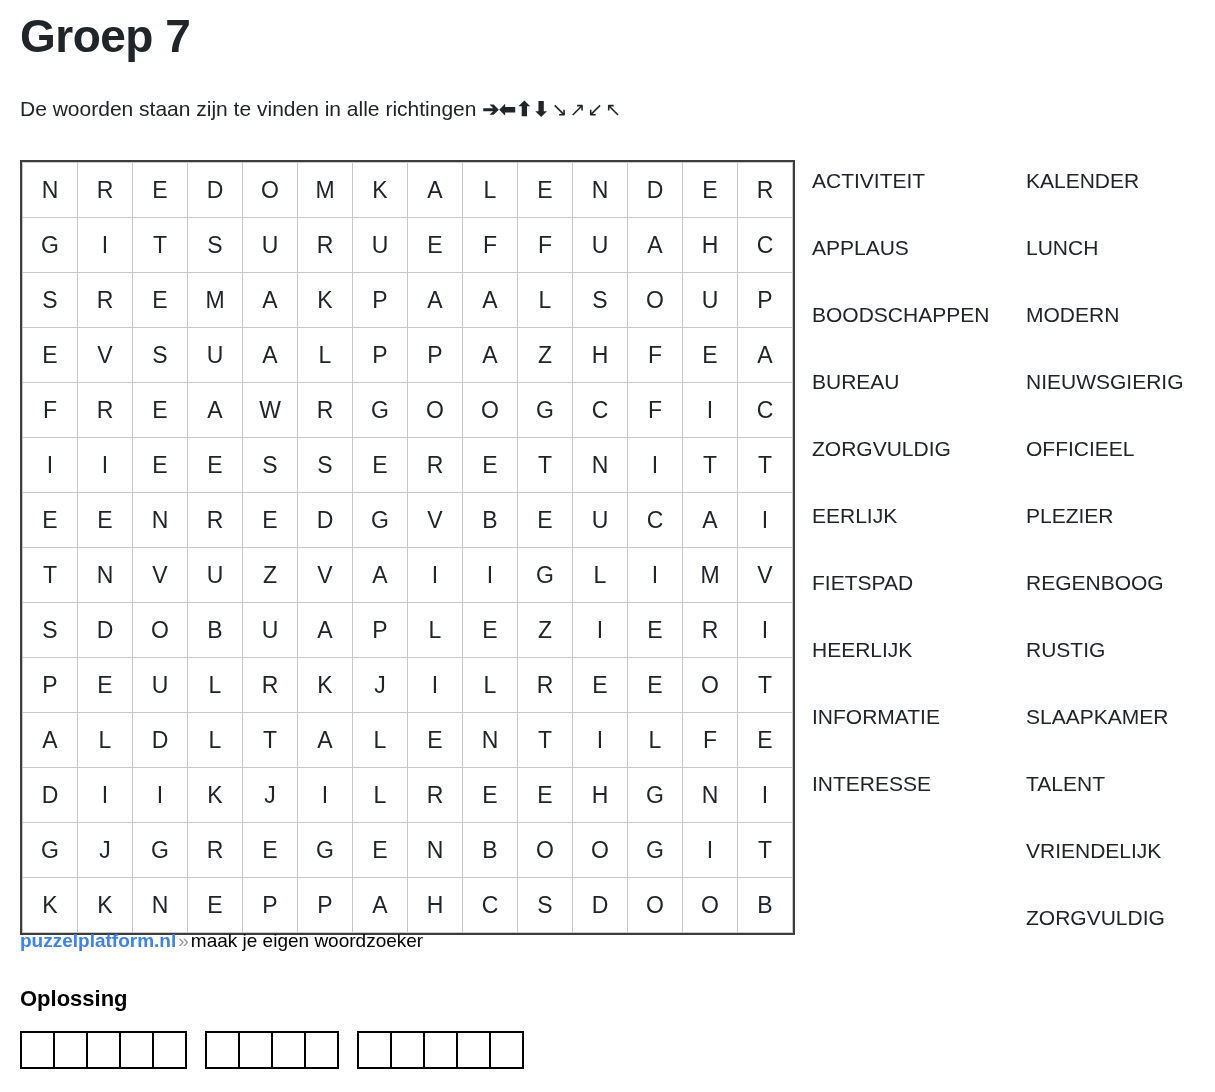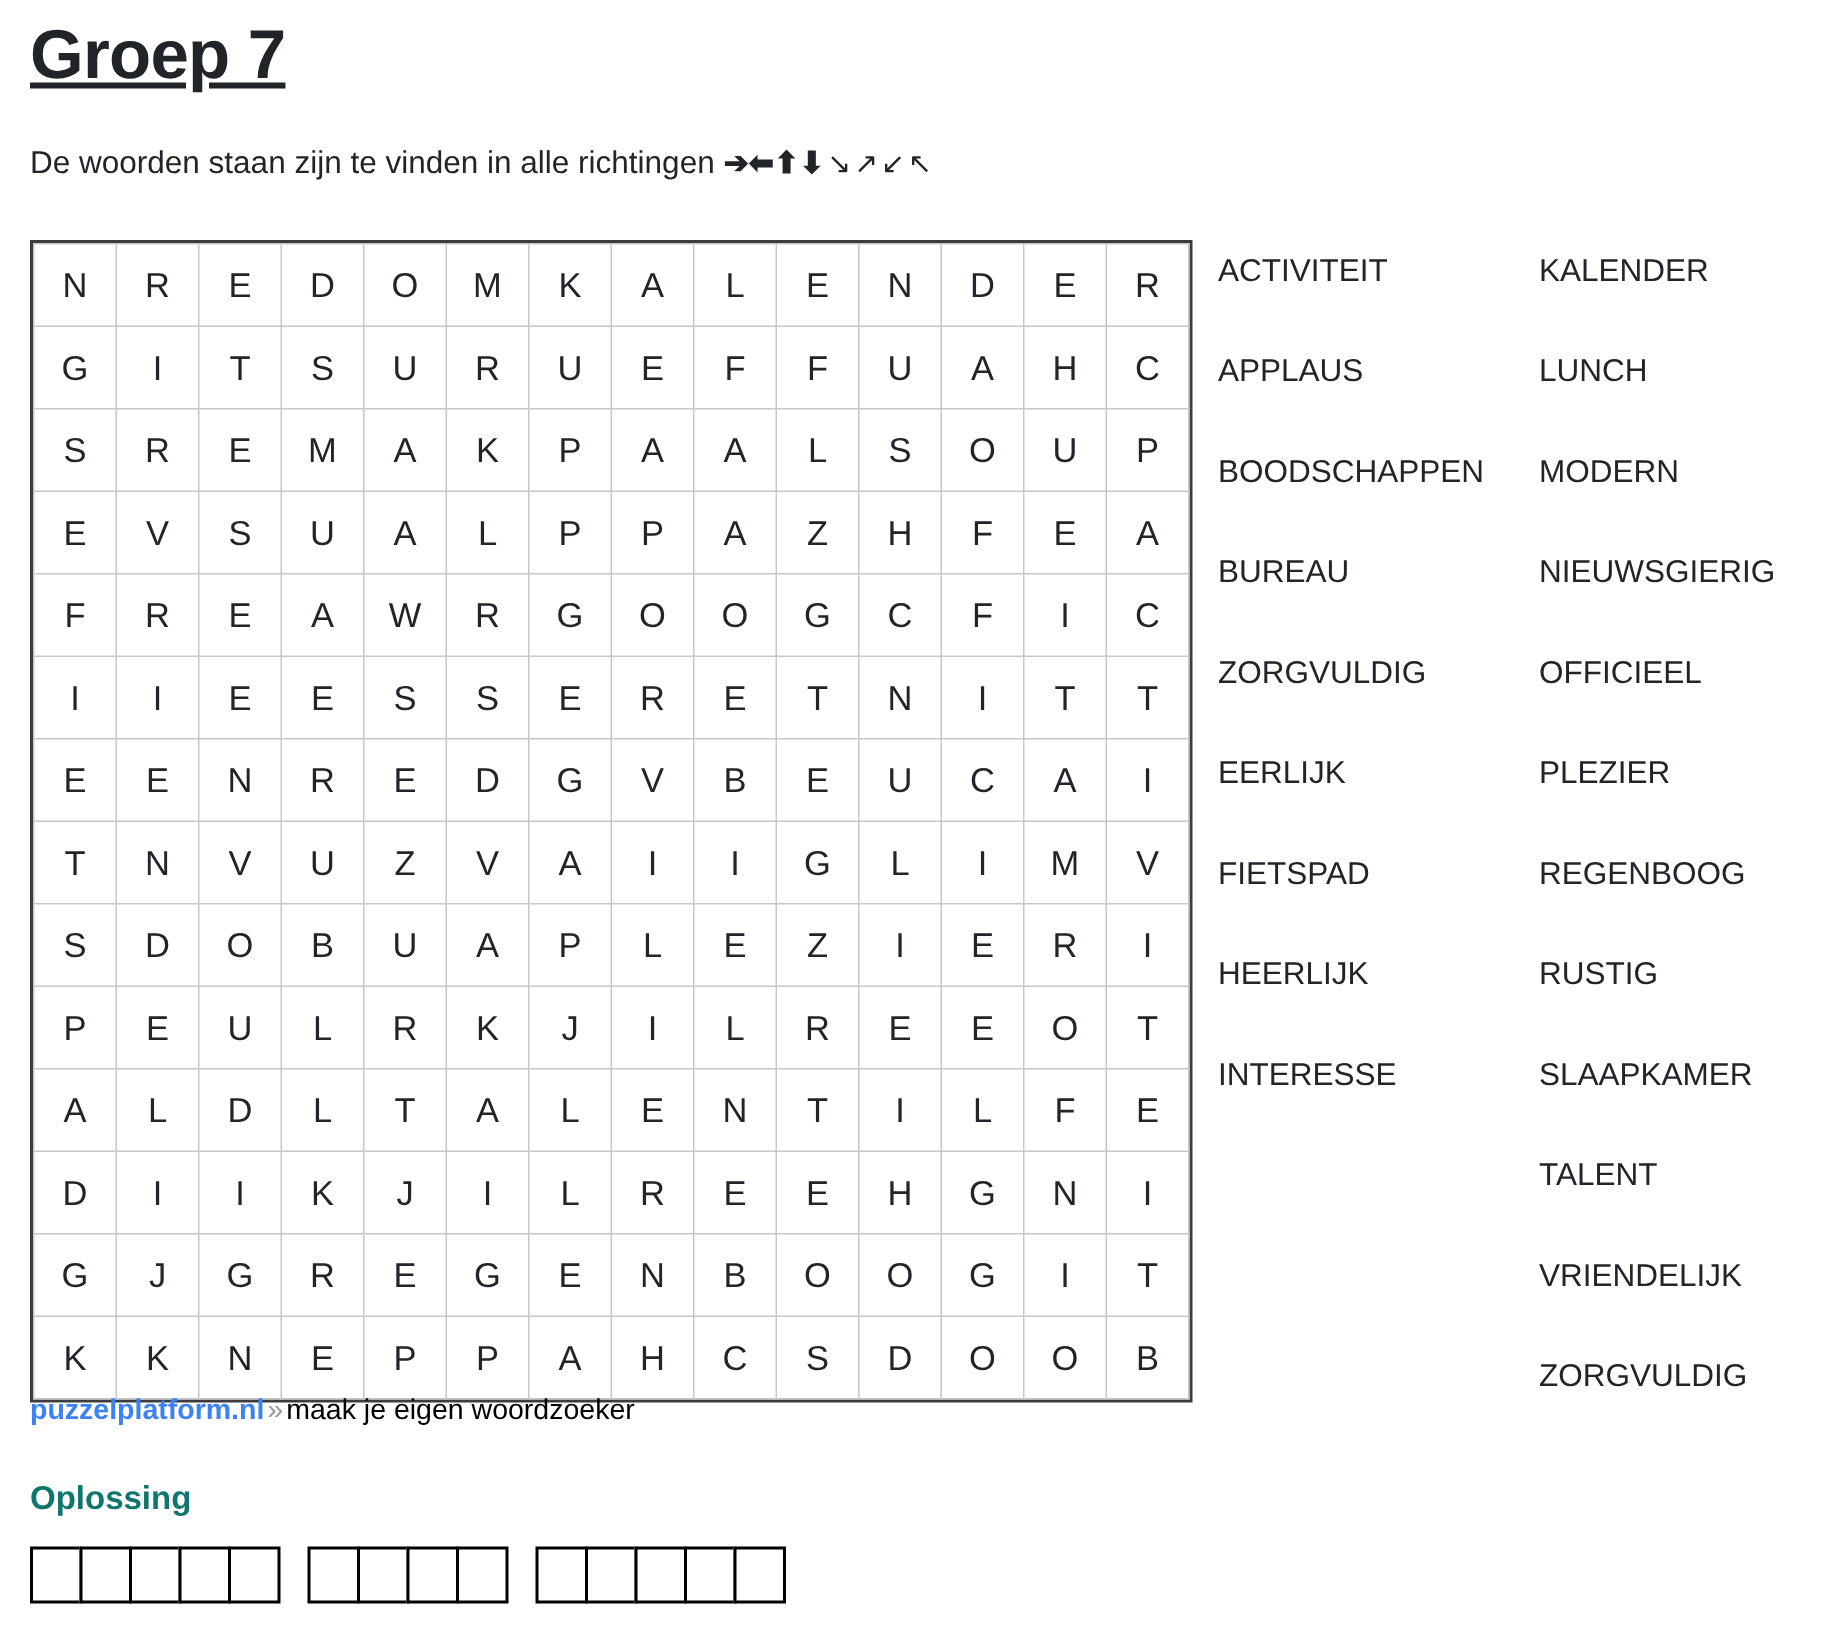--- a/index.html
+++ b/index.html
@@ -26,21 +26,20 @@
   .title {
     position: absolute;
     left: 20px;
     top: 10px;
     font-size: 46px;
     font-weight: bold;
     letter-spacing: -0.5px;
     color: #212529;
     line-height: 1.15;
     white-space: nowrap;
-    text-decoration: underline;
   }
 
   .subtitle {
     position: absolute;
     left: 20px;
     top: 96px;
     font-size: 21px;
     color: #212529;
     white-space: nowrap;
     line-height: 1.2;
@@ -129,21 +128,21 @@
     text-decoration: none;
   }
 
   
   .solution-title {
     position: absolute;
     left: 20px;
     top: 986px;
     font-size: 22px;
     font-weight: bold;
-    color: #0f766e;
+    color: #000000;
   }
   .solution-boxes {
     position: absolute;
     left: 20px;
     top: 1031px;
     display: flex;
     align-items: flex-start;
   }
   .sol-group {
     display: flex;
@@ -403,20 +402,21 @@
   <div class="wordlist">
     <div class="word-col col1">
         <div class="word">ACTIVITEIT</div>
         <div class="word">APPLAUS</div>
         <div class="word">BOODSCHAPPEN</div>
         <div class="word">BUREAU</div>
         <div class="word">ZORGVULDIG</div>
         <div class="word">EERLIJK</div>
         <div class="word">FIETSPAD</div>
         <div class="word">HEERLIJK</div>
+        <div class="word">INFORMATIE</div>
         <div class="word">INTERESSE</div>
       </div>
     <div class="word-col col2">
         <div class="word">KALENDER</div>
         <div class="word">LUNCH</div>
         <div class="word">MODERN</div>
         <div class="word">NIEUWSGIERIG</div>
         <div class="word">OFFICIEEL</div>
         <div class="word">PLEZIER</div>
         <div class="word">REGENBOOG</div>

